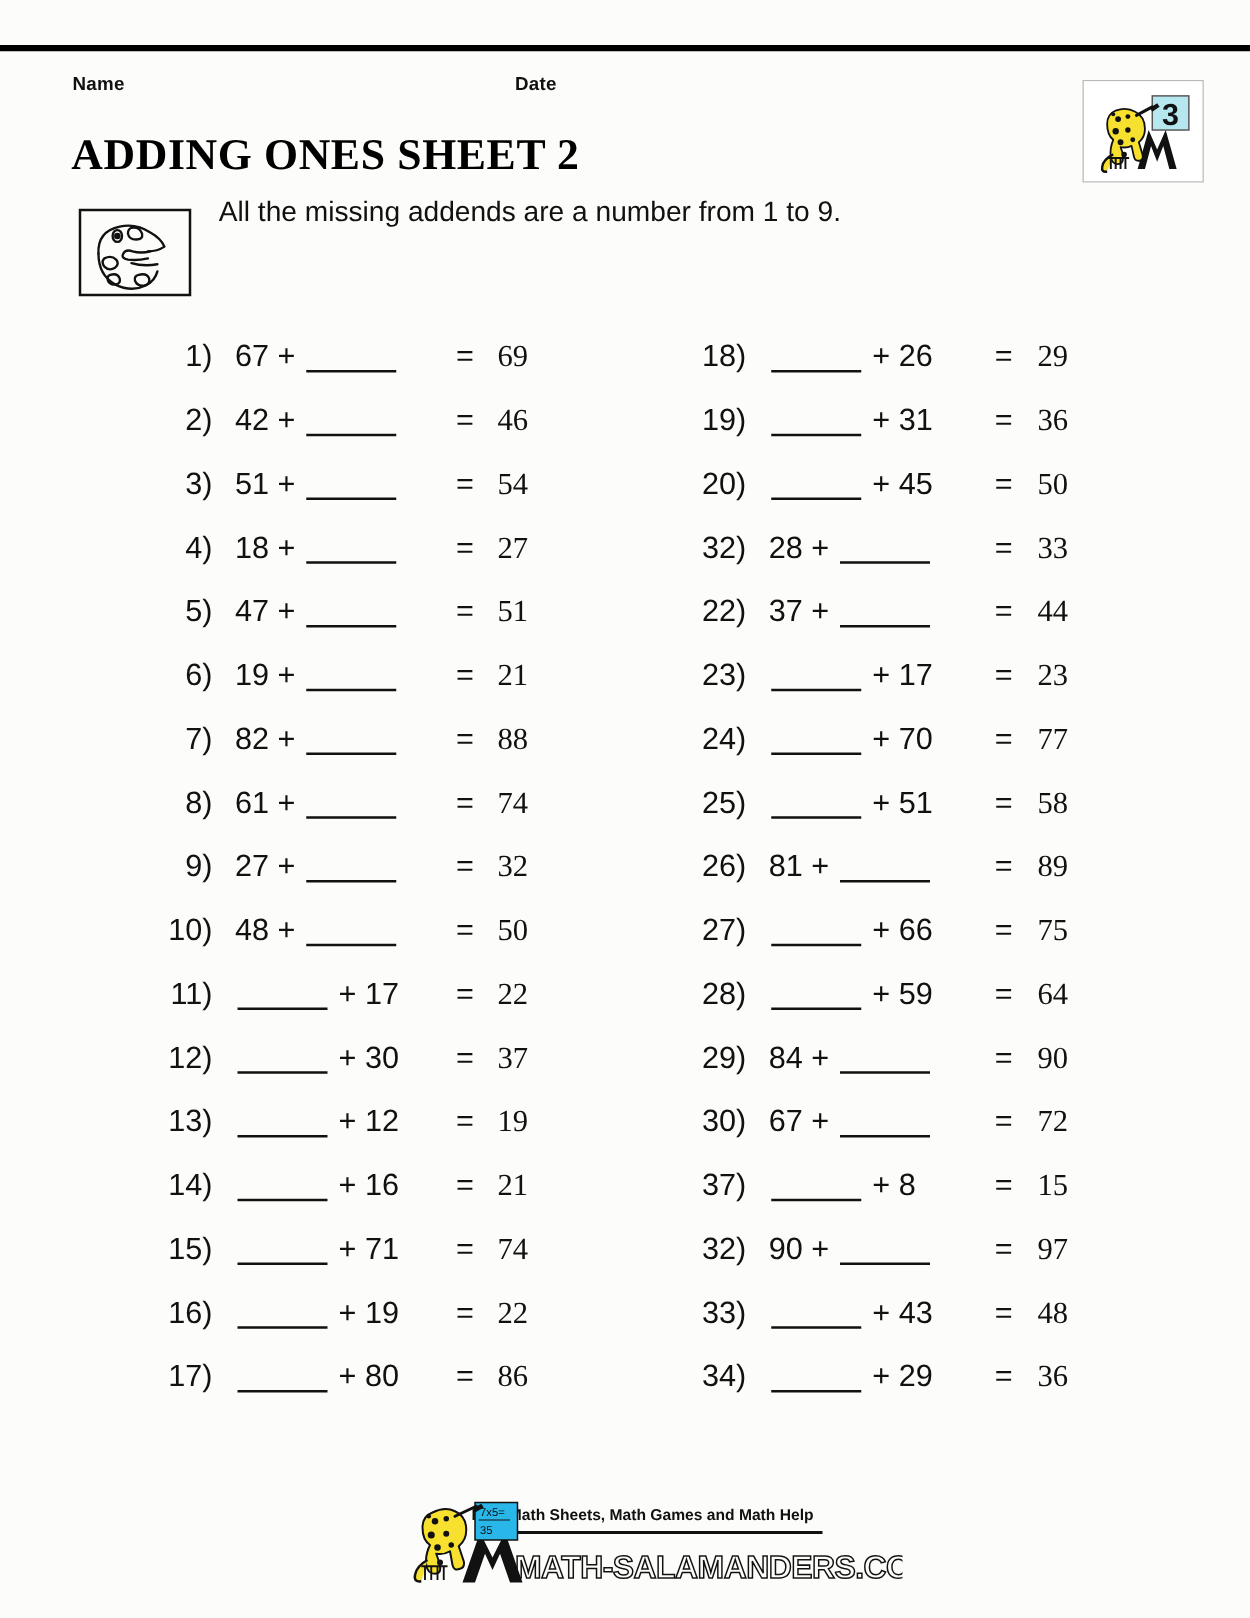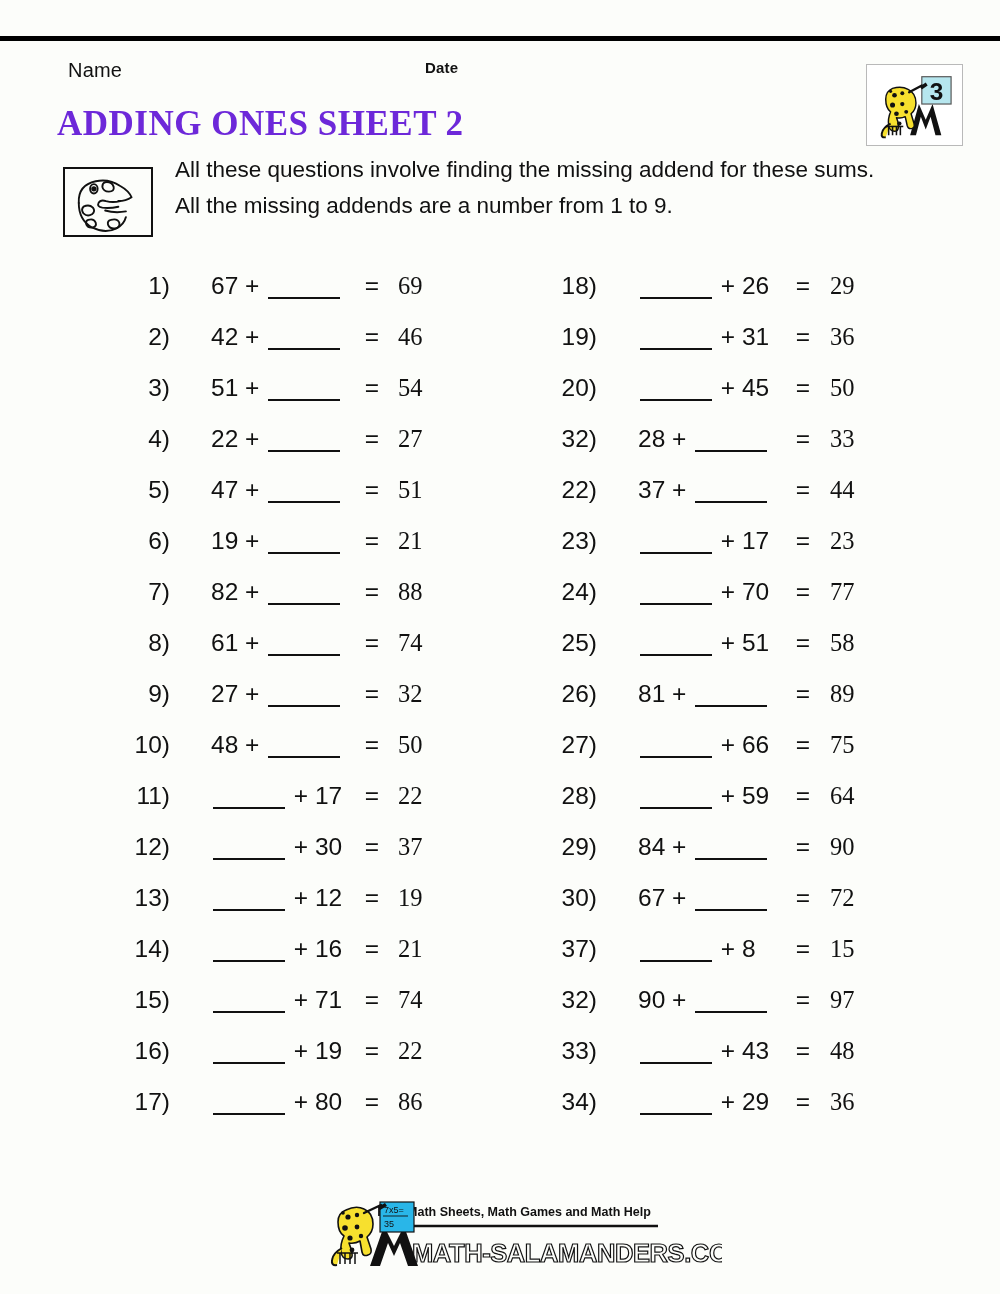--- a/index.html
+++ b/index.html
@@ -14,36 +14,36 @@
   .page { position:relative; width:1000px; height:1294px; }
 
   
   .top-rule {
     position:absolute; left:0; top:36px; width:1000px; height:5px;
     background:#000;
   }
 
   
   .namedate { position:absolute; left:0; top:59px; width:1000px; height:22px; }
-  .lbl-name { position:absolute; left:68px; top:0; font-size:20px; font-weight:normal; letter-spacing:.2px; }
-  .lbl-date { position:absolute; left:412px; top:0; font-size:15px; font-weight:bold; letter-spacing:.2px;margin-left:13px; }
+  .lbl-name { position:absolute; left:58px; top:0; font-size:15px; font-weight:bold; letter-spacing:.2px; }
+  .lbl-date { position:absolute; left:412px; top:0; font-size:15px; font-weight:bold; letter-spacing:.2px; }
 
   
   .corner-logo {
     position:absolute; left:866px; top:64px; width:97px; height:82px;
     border:1px solid #b9b9b9; background:#fff;
   }
   .corner-logo svg { display:block; width:100%; height:100%; }
 
   
   .title {
     position:absolute; left:57px; top:104px;
     font-family:"Liberation Serif", serif;
     font-size:35px; font-weight:bold; letter-spacing:.5px;
-    color:#6d28d9;
+    color:#000000;
     white-space:nowrap;
   }
 
   
   .doodle {
     position:absolute; left:63px; top:167px; width:90px; height:70px;
     border:2px solid #111; background:#fcfdfa;
   }
   .doodle svg { display:block; width:100%; height:100%; }
 
@@ -62,21 +62,21 @@
 
   .prob {
     position:relative; height:51px;
     font-size:24.5px; color:#111; white-space:nowrap;
   }
   .pnum {
     position:absolute; left:0; top:8px; width:52px;
     text-align:right;
   }
   .pexpr {
-    position:absolute; left:70px; top:8px; width:175px;margin-left:23px;
+    position:absolute; left:70px; top:8px; width:175px;
   }
   .peq {
     position:absolute; left:243px; top:8px; width:22px; text-align:center;
   }
   .psum {
     position:absolute; left:280px; top:8px;font-family:Liberation Serif, serif;
   }
 
   
   .blank {
@@ -158,21 +158,20 @@
         <circle cx="30" cy="21" r="1.8" fill="#111"></circle>
         <path d="M42 14 q7 -1 9 5 q1 5 -5 5 q-6 0 -7 -5 q0 -4 3 -5 z"></path>
         <path d="M19 40 q6 -3 10 1 q3 4 -1 7 q-5 3 -9 -1 q-3 -4 0 -7 z"></path>
         <path d="M24 54 q6 -2 8 3 q1 4 -3 5 q-5 1 -7 -3 q-1 -4 2 -5 z"></path>
         <path d="M48 54 q7 -2 9 3 q1 5 -4 6 q-6 1 -8 -4 q-1 -4 3 -5 z"></path>
       </g>
     </svg>
   </div>
 
   <div class="instructions">
-    <p>All these questions involve finding the missing addend for these sums.</p>
     <p>All the missing addends are a number from 1 to 9.</p>
   </div>
 
   <div class="problems">
     <div class="col col-left" id="col-left">
         <div class="prob">
           <span class="pnum">1)</span>
           <span class="pexpr"><span>67 + </span><span class="blank"></span></span>
           <span class="peq">=</span>
           <span class="psum">69</span>
@@ -184,21 +183,21 @@
           <span class="psum">46</span>
         </div>
         <div class="prob">
           <span class="pnum">3)</span>
           <span class="pexpr"><span>51 + </span><span class="blank"></span></span>
           <span class="peq">=</span>
           <span class="psum">54</span>
         </div>
         <div class="prob">
           <span class="pnum">4)</span>
-          <span class="pexpr"><span>22 + </span><span class="blank"></span></span>
+          <span class="pexpr"><span>18 + </span><span class="blank"></span></span>
           <span class="peq">=</span>
           <span class="psum">27</span>
         </div>
         <div class="prob">
           <span class="pnum">5)</span>
           <span class="pexpr"><span>47 + </span><span class="blank"></span></span>
           <span class="peq">=</span>
           <span class="psum">51</span>
         </div>
         <div class="prob">

